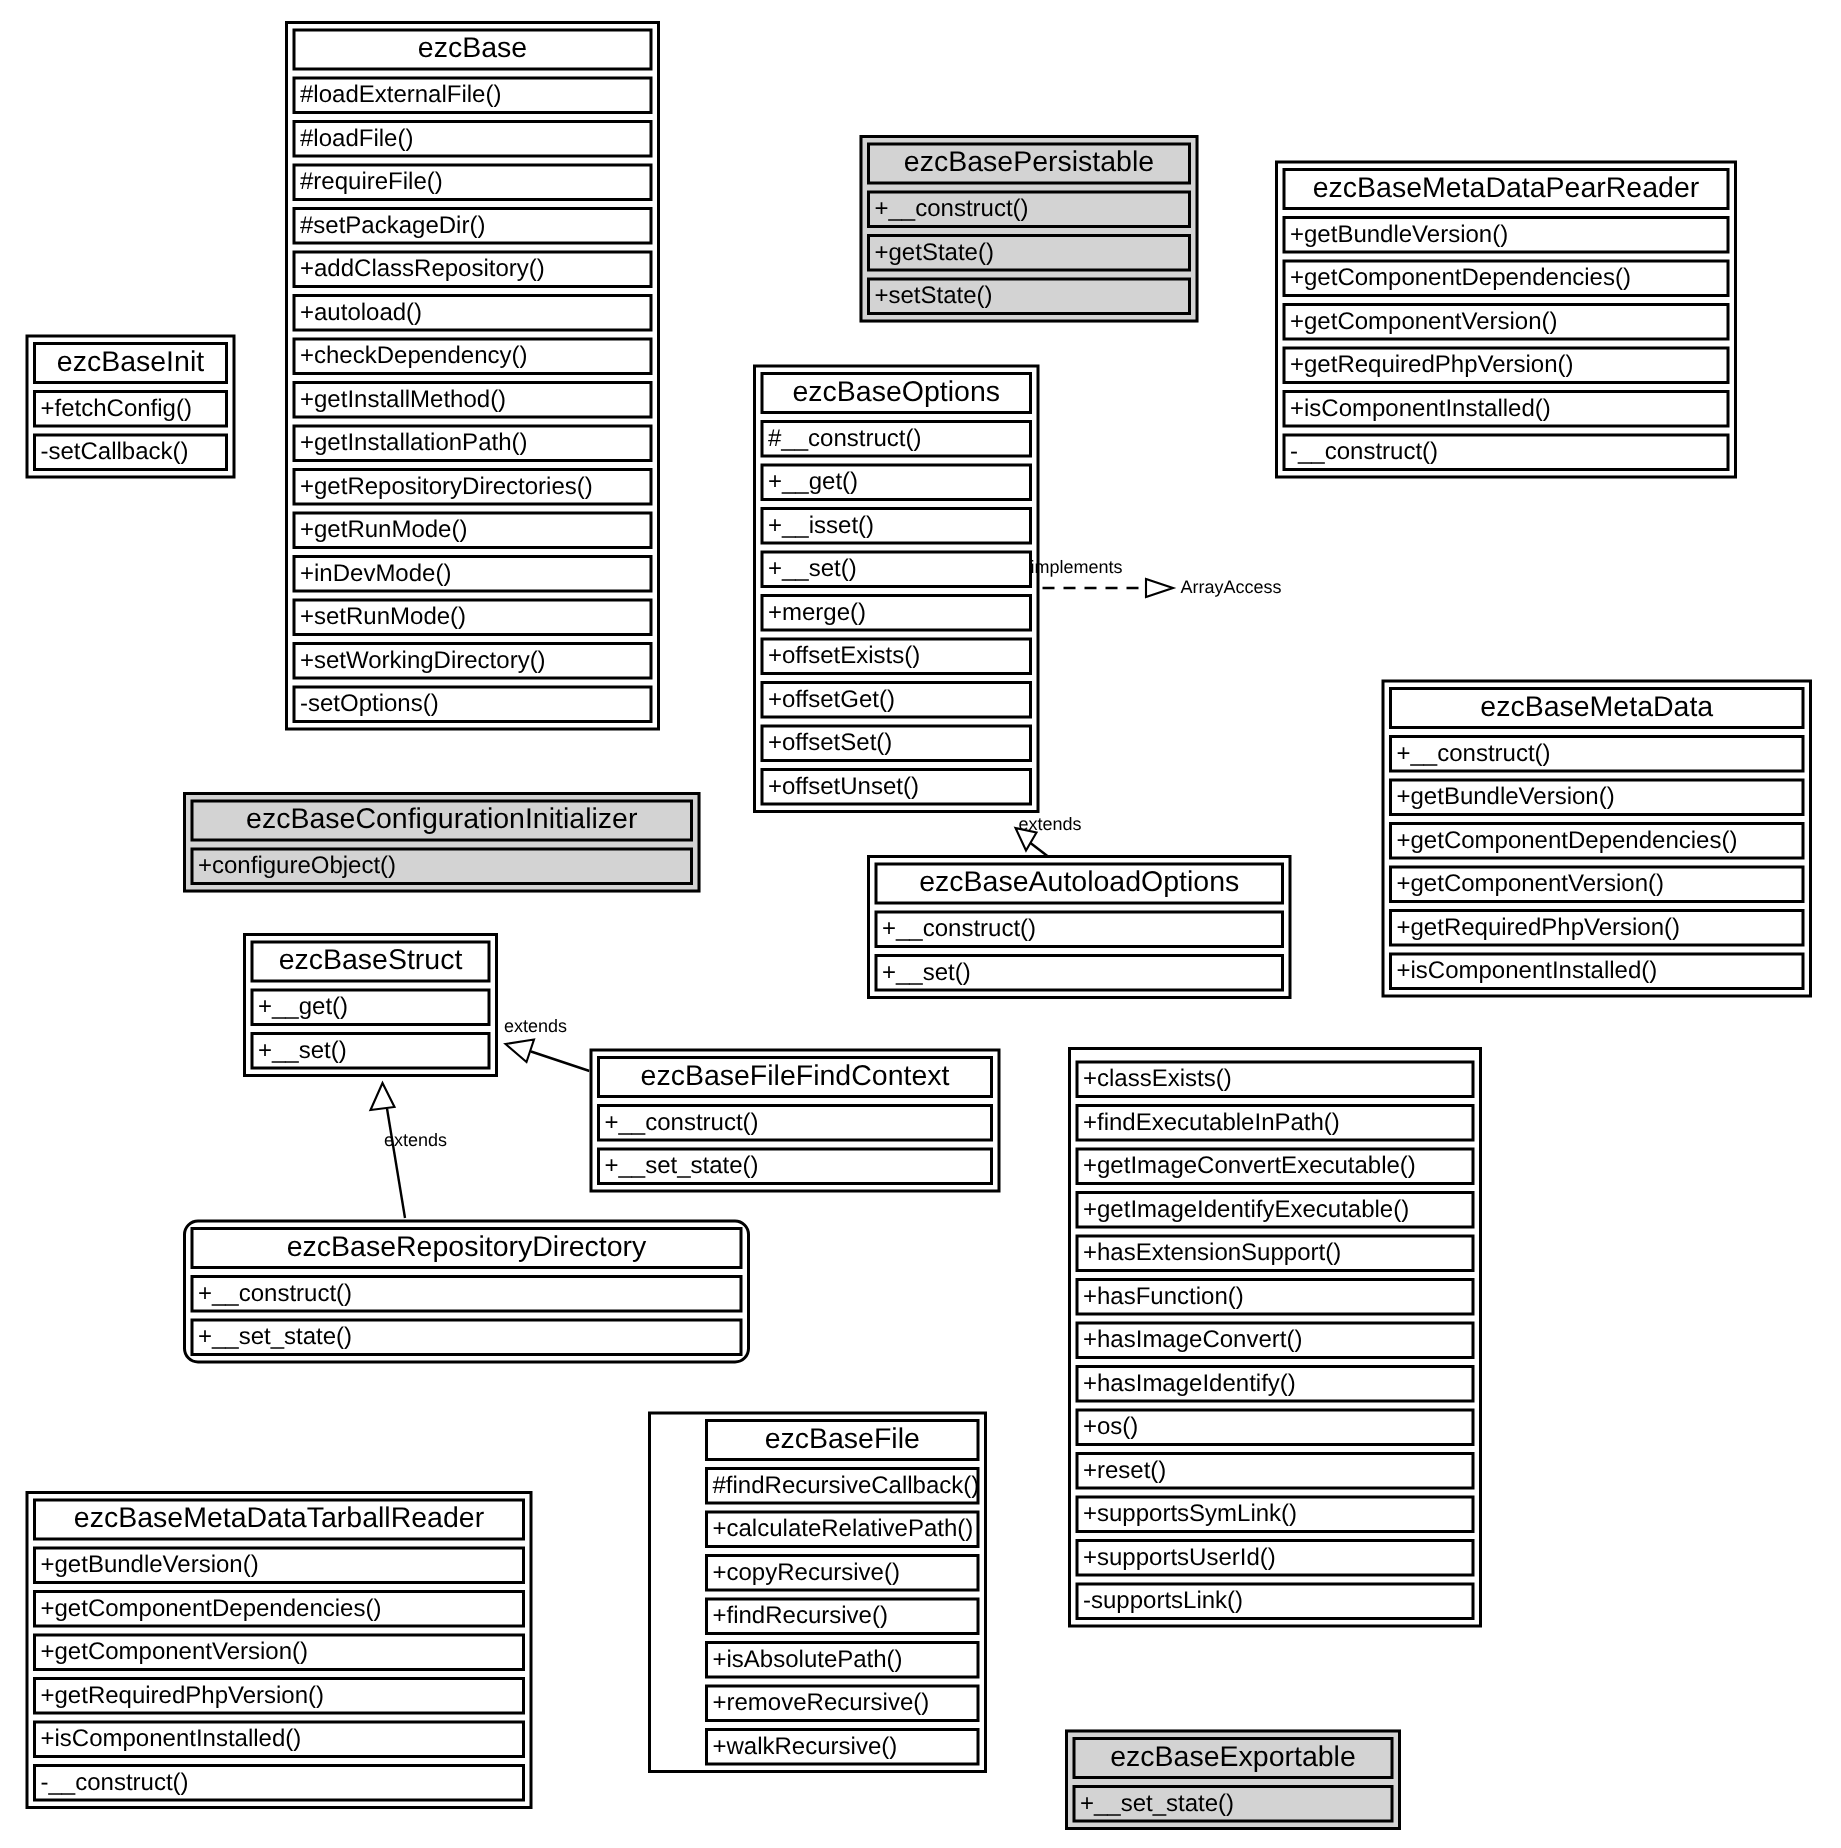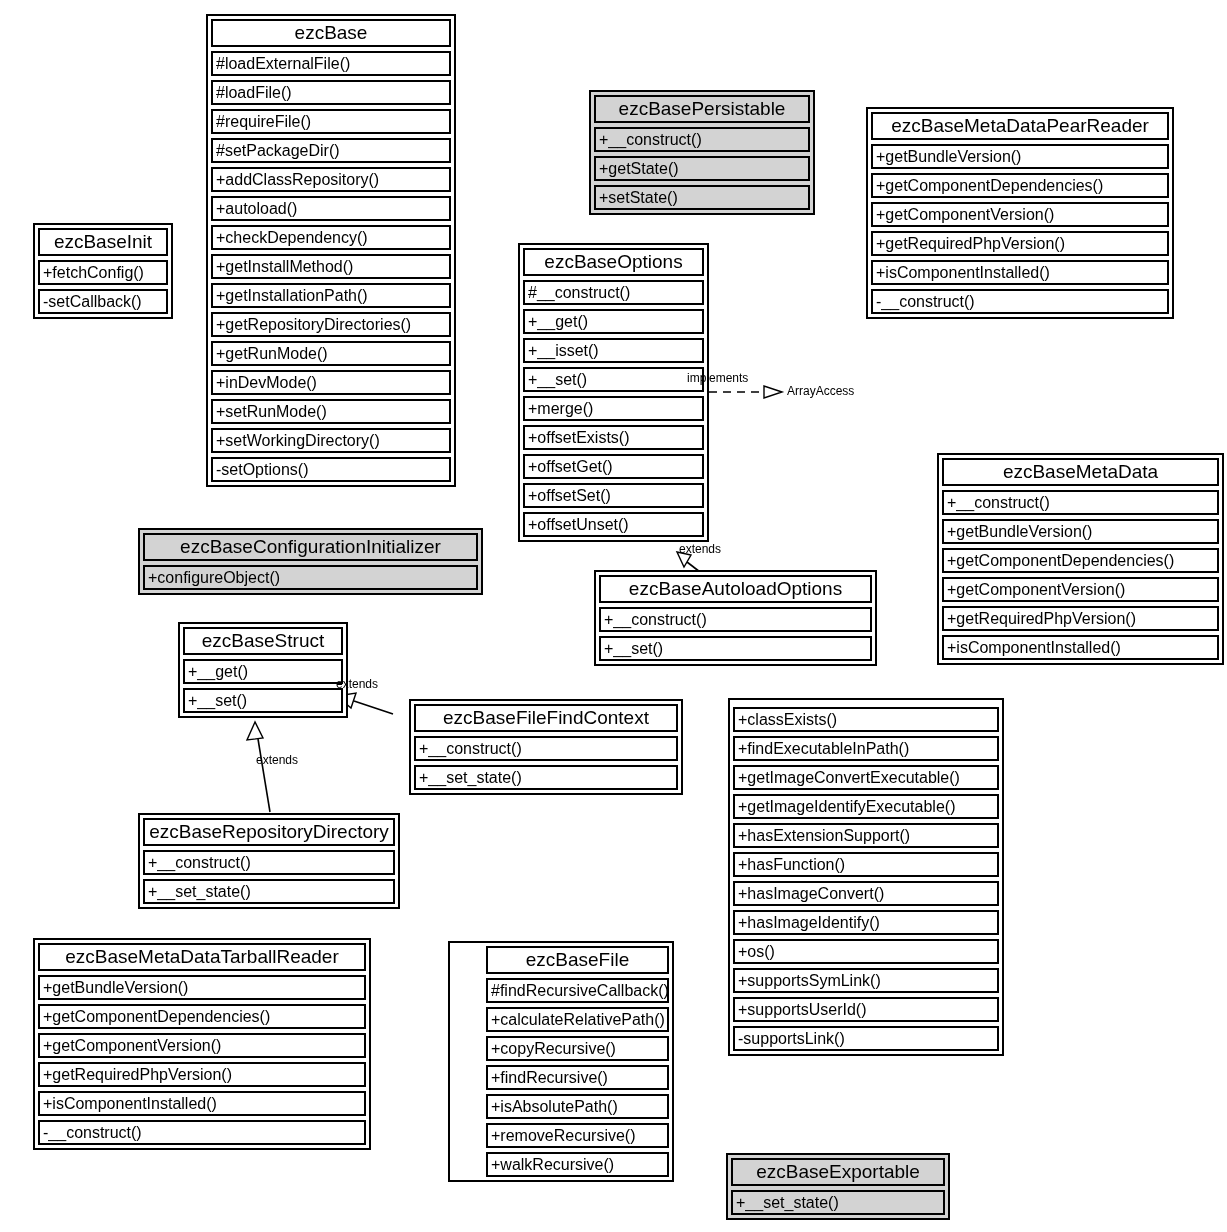--- a/index.html
+++ b/index.html
@@ -15,21 +15,20 @@
     height: 1232px;
     background: var(--page-bg, #ffffff);
     overflow: hidden;
   }
   .uml-class {
     position: absolute;
     box-sizing: border-box;
     border: 2px solid var(--border, #000000);
     background: var(--box-bg, #ffffff);
     padding: 3px;
-    margin-left: 16px;
   }
   .uml-class.highlight {
     background: var(--hl-bg, #d3d3d3);
   }
   .uml-class.highlight .uml-title,
   .uml-class.highlight .uml-method {
     background: var(--hl-bg, #d3d3d3);
   }
   .uml-title {
     box-sizing: border-box;
@@ -188,30 +187,31 @@
     <div class="uml-class" style="left: 712px; top: 698px; width: 276px;">
       <div class="uml-method">+classExists()</div>
       <div class="uml-method">+findExecutableInPath()</div>
       <div class="uml-method">+getImageConvertExecutable()</div>
       <div class="uml-method">+getImageIdentifyExecutable()</div>
       <div class="uml-method">+hasExtensionSupport()</div>
       <div class="uml-method">+hasFunction()</div>
       <div class="uml-method">+hasImageConvert()</div>
       <div class="uml-method">+hasImageIdentify()</div>
       <div class="uml-method">+os()</div>
+      <div class="uml-method">+reset()</div>
       <div class="uml-method">+supportsSymLink()</div>
       <div class="uml-method">+supportsUserId()</div>
       <div class="uml-method">-supportsLink()</div>
     </div>
-    <div class="uml-class" style="left: 122px; top: 813px; width: 262px;">
+    <div class="uml-class" style="left: 122px; top: 813px; width: 378px; border-radius: 10px;">
       <div class="uml-title">ezcBaseRepositoryDirectory</div>
       <div class="uml-method">+__construct()</div>
       <div class="uml-method">+__set_state()</div>
     </div>
-    <div class="uml-class" style="left: 17px; top: 938px; width: 338px;">
+    <div class="uml-class" style="left: 17px; top: 994px; width: 338px;">
       <div class="uml-title">ezcBaseMetaDataTarballReader</div>
       <div class="uml-method">+getBundleVersion()</div>
       <div class="uml-method">+getComponentDependencies()</div>
       <div class="uml-method">+getComponentVersion()</div>
       <div class="uml-method">+getRequiredPhpVersion()</div>
       <div class="uml-method">+isComponentInstalled()</div>
       <div class="uml-method">-__construct()</div>
     </div>
     <div class="uml-class" style="left: 432px; top: 941px; width: 226px; padding-left: 36px;">
       <div class="uml-title">ezcBaseFile</div>

